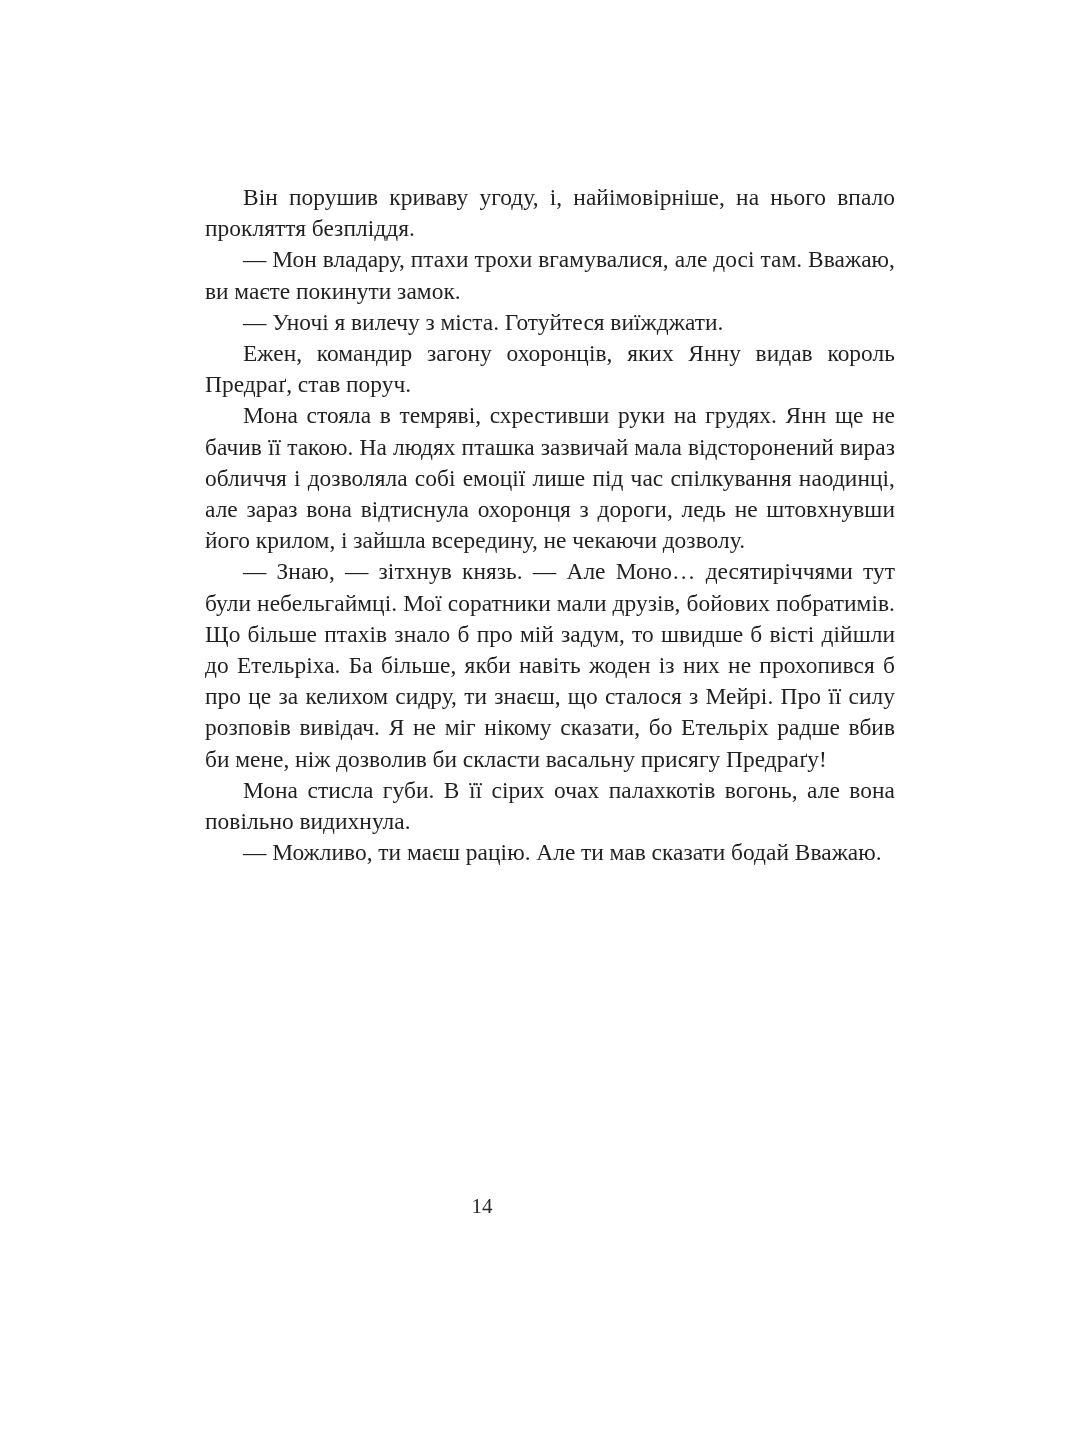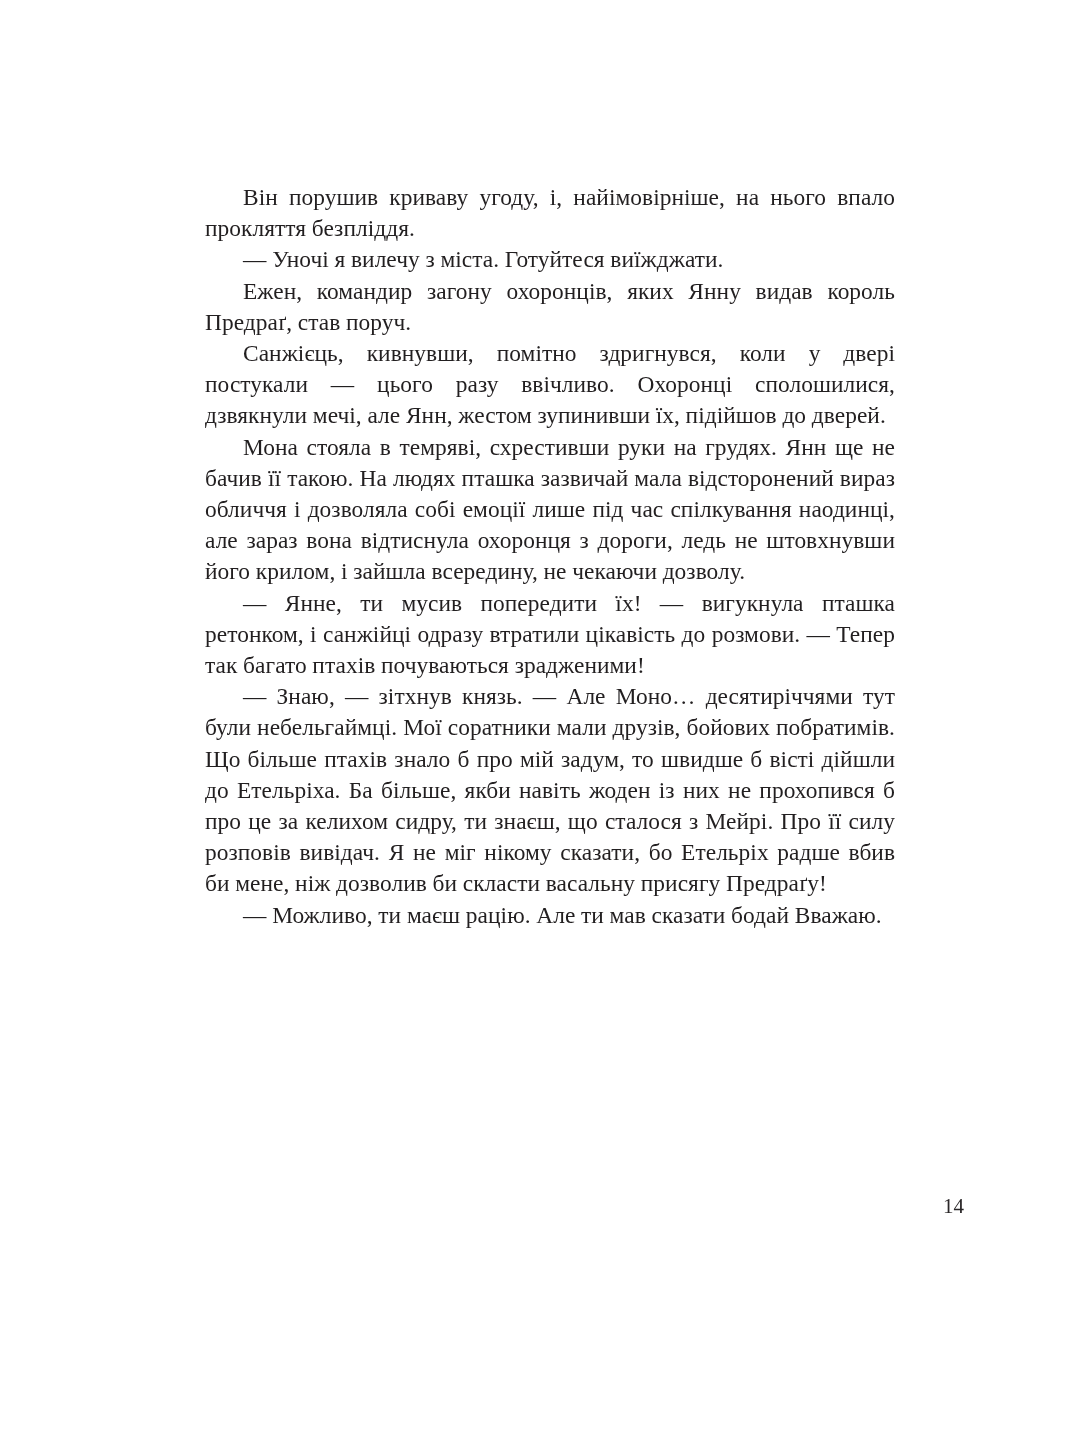--- a/index.html
+++ b/index.html
@@ -40,37 +40,37 @@
     text-align-last: left;
   }
   .para.last-full {
     text-align-last: left;
   }
   .folio {
     position: absolute;
     left: 0;
     top: 1150px;
     width: 964px;
-    text-align: right;
+    text-align: center;
     font-size: 21px;
     color: #2a2728;
     font-family: "Liberation Serif", "DejaVu Serif", serif;
   }
 </style>
 </head>
 <body>
 
 <div class="page">
 
   <div class="text-block">
     <p class="para">Він порушив криваву угоду, і, найімовірніше, на нього впало прокляття безпліддя.</p>
+    <p class="para">— Мон владару, птахи трохи вгамувалися, але досі там. Вважаю, ви маєте покинути замок.</p>
     <p class="para last-full">— Уночі я вилечу з міста. Готуйтеся виїжджати.</p>
     <p class="para">Ежен, командир загону охоронців, яких Янну видав король Предраґ, став поруч.</p>
-    <p class="para">Санжієць, кивнувши, помітно здригнувся, коли у двері постукали — цього разу ввічливо. Охоронці сполошилися, дзвякнули мечі, але Янн, жестом зупинивши їх, підійшов до дверей.</p>
     <p class="para">Мона стояла в темряві, схрестивши руки на грудях. Янн ще не бачив її такою. На людях пташка зазвичай мала відсторонений вираз обличчя і дозволяла собі емоції лише під час спілкування наодинці, але зараз вона відтиснула охоронця з дороги, ледь не штовхнувши його крилом, і зайшла всередину, не чекаючи дозволу.</p>
-    <p class="para">— Янне, ти мусив попередити їх! — вигукнула пташка ретонком, і санжійці одразу втратили цікавість до розмови. — Тепер так багато птахів почуваються зрадженими!</p>
     <p class="para">— Знаю, — зітхнув князь. — Але Моно… десятиріччями тут були небельгаймці. Мої соратники мали друзів, бойових побратимів. Що більше птахів знало б про мій задум, то швидше б вісті дійшли до Етельріха. Ба більше, якби навіть жоден із них не прохопився б про це за келихом сидру, ти знаєш, що сталося з Мейрі. Про її силу розповів вивідач. Я не міг нікому сказати, бо Етельріх радше вбив би мене, ніж дозволив би скласти васальну присягу Предраґу!</p>
+    <p class="para">Мона стисла губи. В її сірих очах палахкотів вогонь, але вона повільно видихнула.</p>
     <p class="para last-full">— Можливо, ти маєш рацію. Але ти мав сказати бодай Вважаю.</p>
   </div>
 
   <div class="folio">14</div>
 
 </div>
 
 </body></html>

